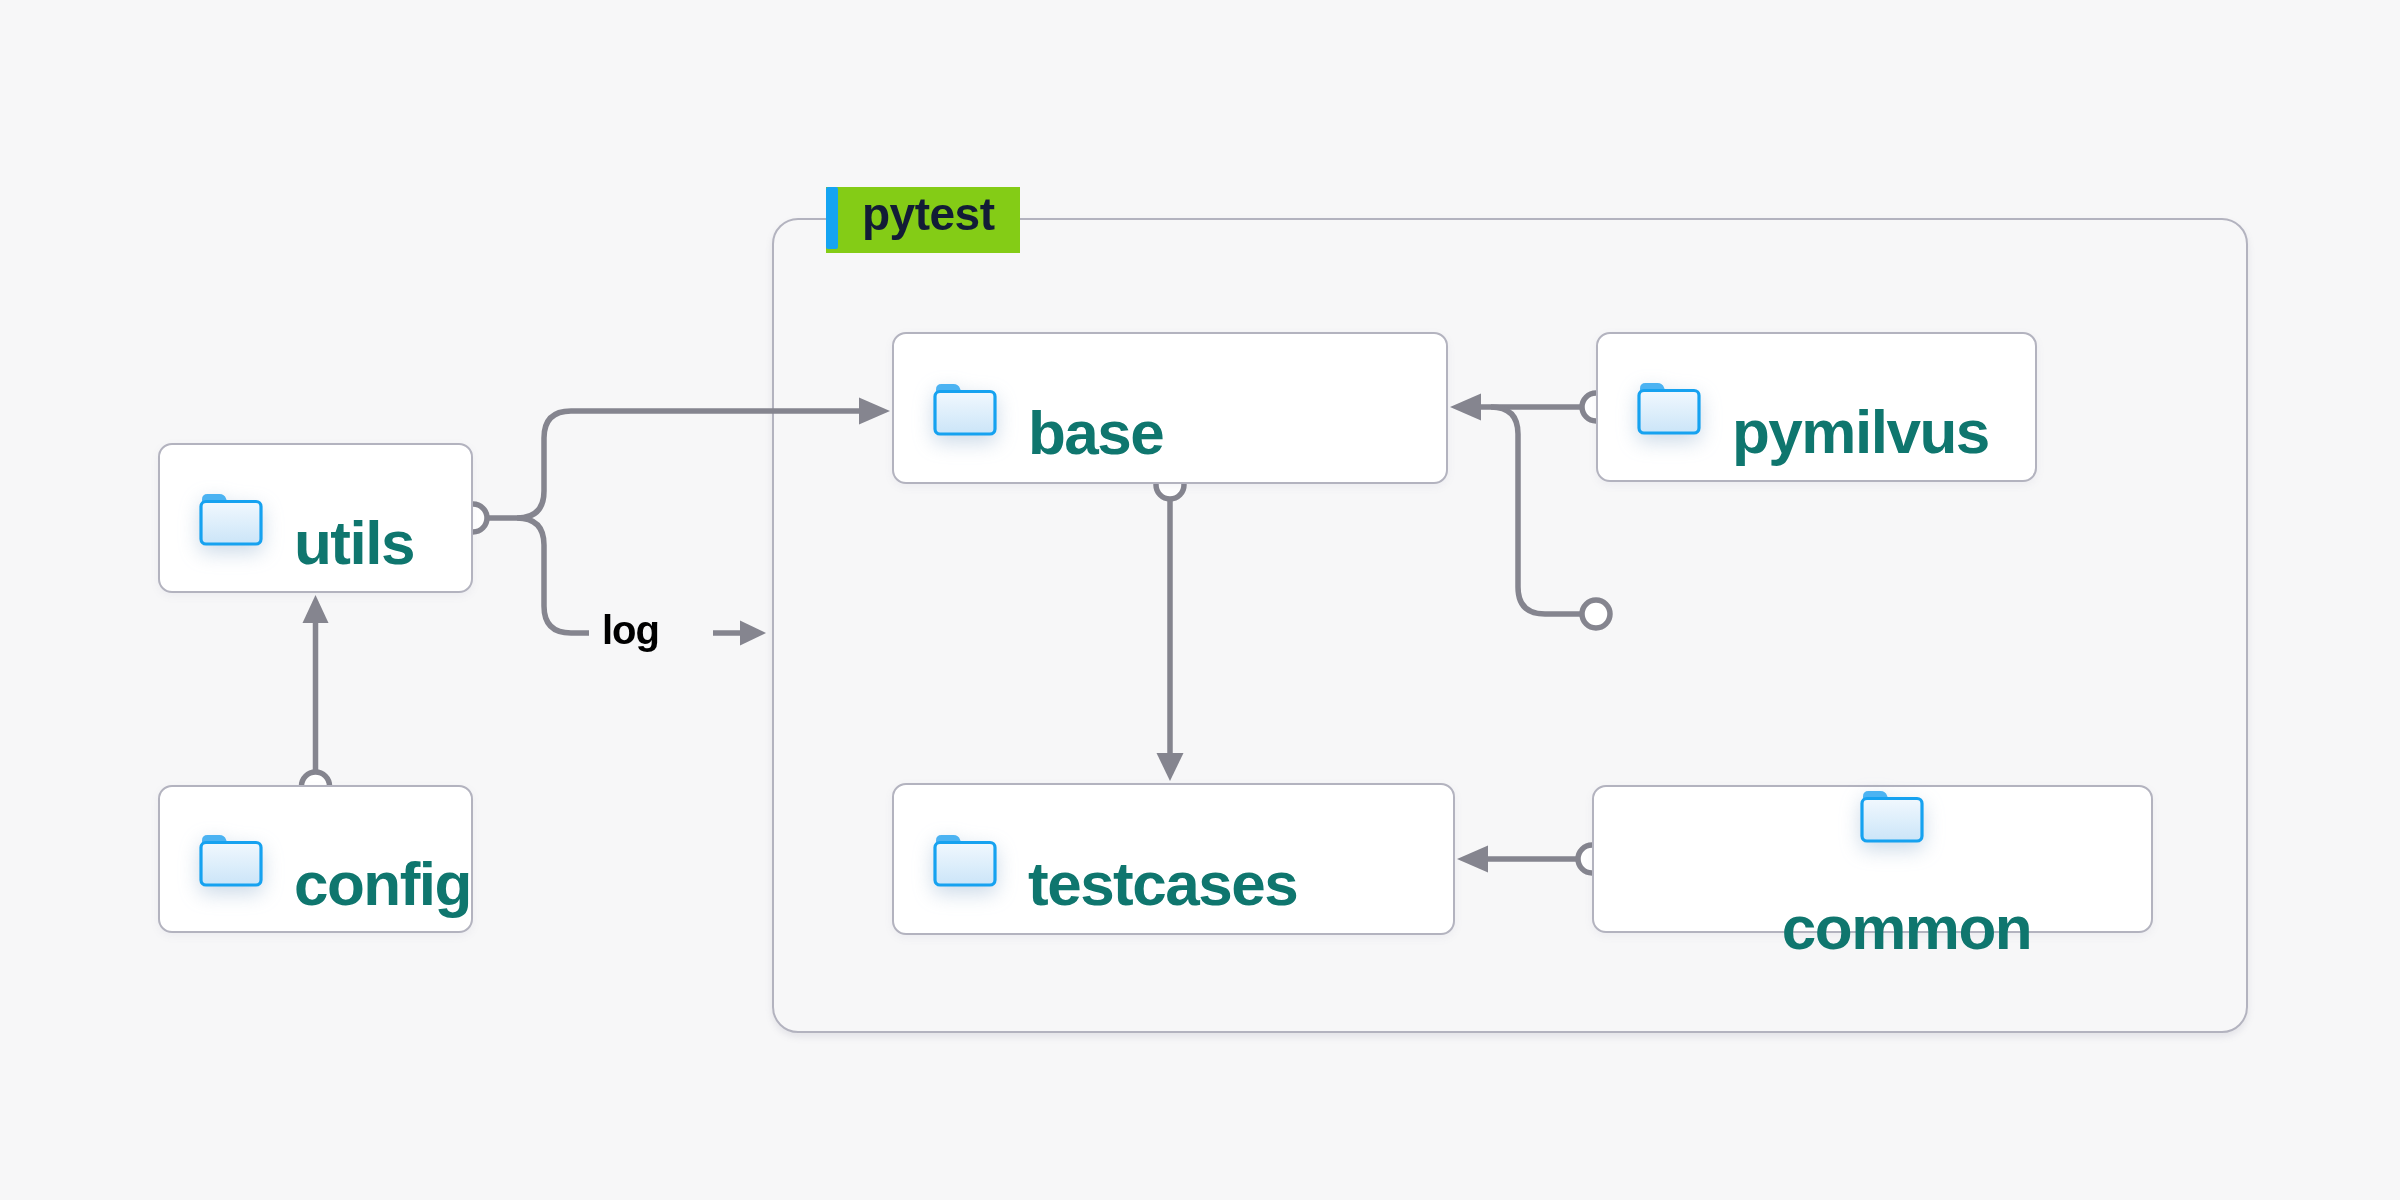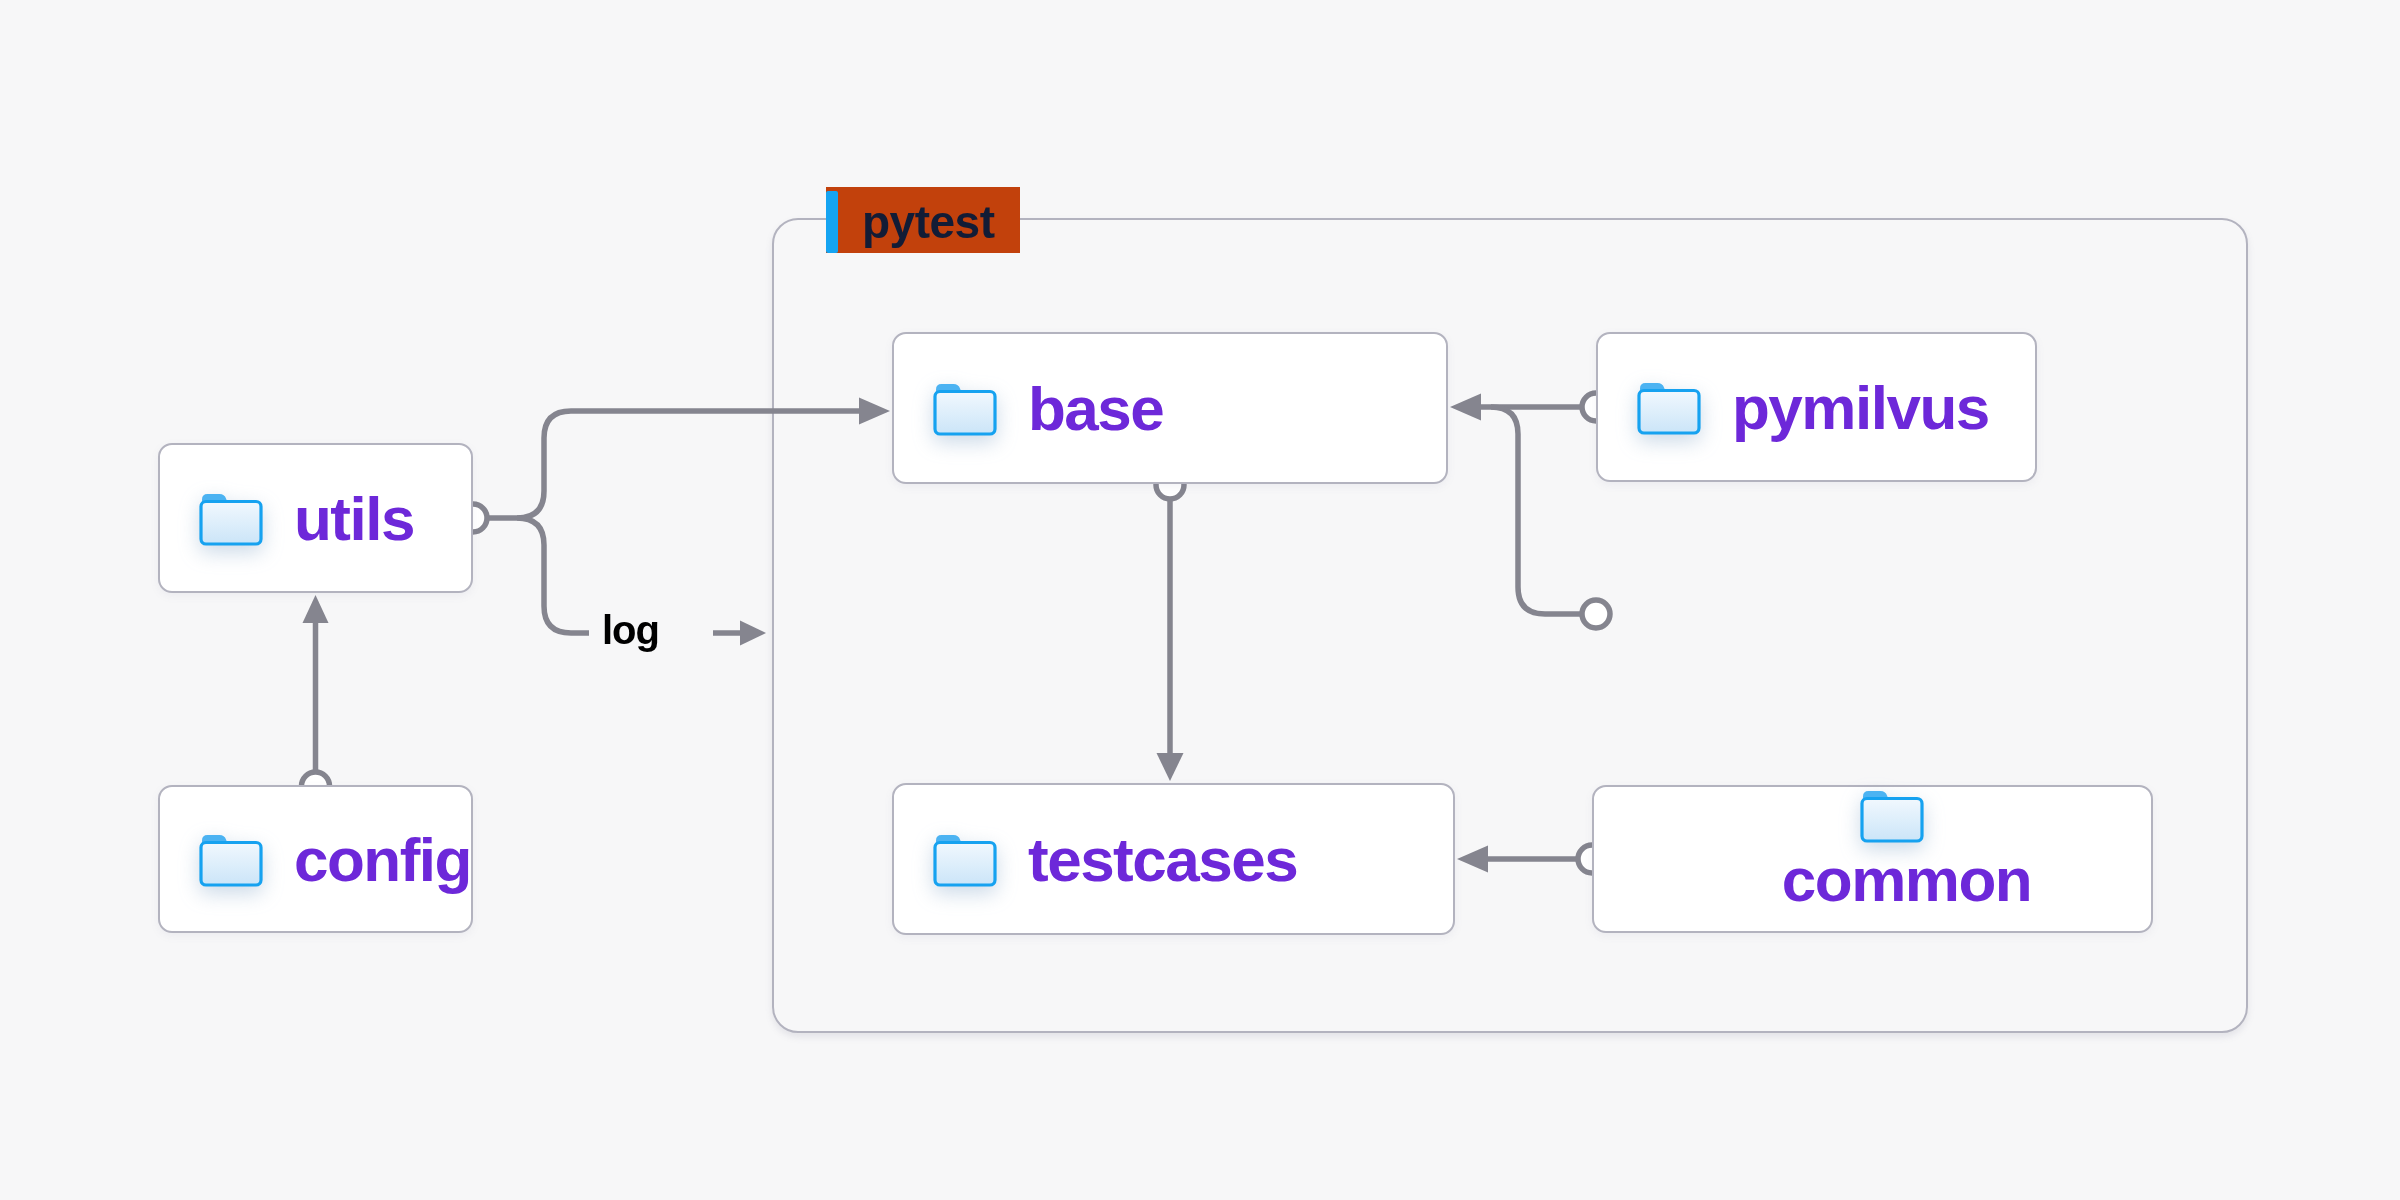--- a/index.html
+++ b/index.html
@@ -17,22 +17,22 @@
     left: 772px; top: 218px; width: 1472px; height: 811px;
     border: 2px solid #b3b3bf;
     border-radius: 26px;
     box-shadow: 0 4px 7px rgba(110,110,140,0.14);
     background: transparent;
   }
   .group-label {
     position: absolute;
     left: 52px; top: -33px;
     height: 66px;
-    display: flex; align-items: flex-end;
-    background: #c2410c;
+    display: flex; align-items: flex-start;
+    background: #84cc16;
     padding: 0 26px 0 0;
   }
   .accent-bar {
     width: 12px; height: 62px;
     background: #15a4f2;
     border-radius: 2px;
     margin-right: 24px;
   }
   .group-label-text {
     font-size: 46px; font-weight: 700; color: #121c36;
@@ -45,24 +45,25 @@
     position: absolute;
     background: #ffffff;
     border: 2px solid #b3b3bf;
     border-radius: 14px;
     box-shadow: 0 3px 8px rgba(120,120,150,0.08);
     display: flex; align-items: center;
     padding-left: 38px;
     box-sizing: border-box;
   }
   .node .label {
-    font-size: 62px; font-weight: 700; color: #6d28d9;
+    font-size: 62px; font-weight: 700; color: #0f766e;
     letter-spacing: -1.5px;
     margin-left: 30px;
     white-space: nowrap;
+    margin-top: 48px;
   }
   .folder-svg { filter: drop-shadow(0 7px 10px rgba(110,150,190,0.35)); flex: none; }
 
   .node-utils     { left: 158px;  top: 443px; width: 315px; height: 150px; }
   .node-config    { left: 158px;  top: 785px; width: 315px; height: 148px; }
   .node-base      { left: 892px;  top: 332px; width: 556px; height: 152px; }
   .node-pymilvus  { left: 1596px; top: 332px; width: 441px; height: 150px; }
   .node-check     { left: 1596px; top: 539px; width: 557px; height: 150px; }
   .node-testcases { left: 892px;  top: 783px; width: 563px; height: 152px; }
   .node-common    { left: 1592px; top: 785px; width: 561px; height: 148px; flex-direction: column; }

